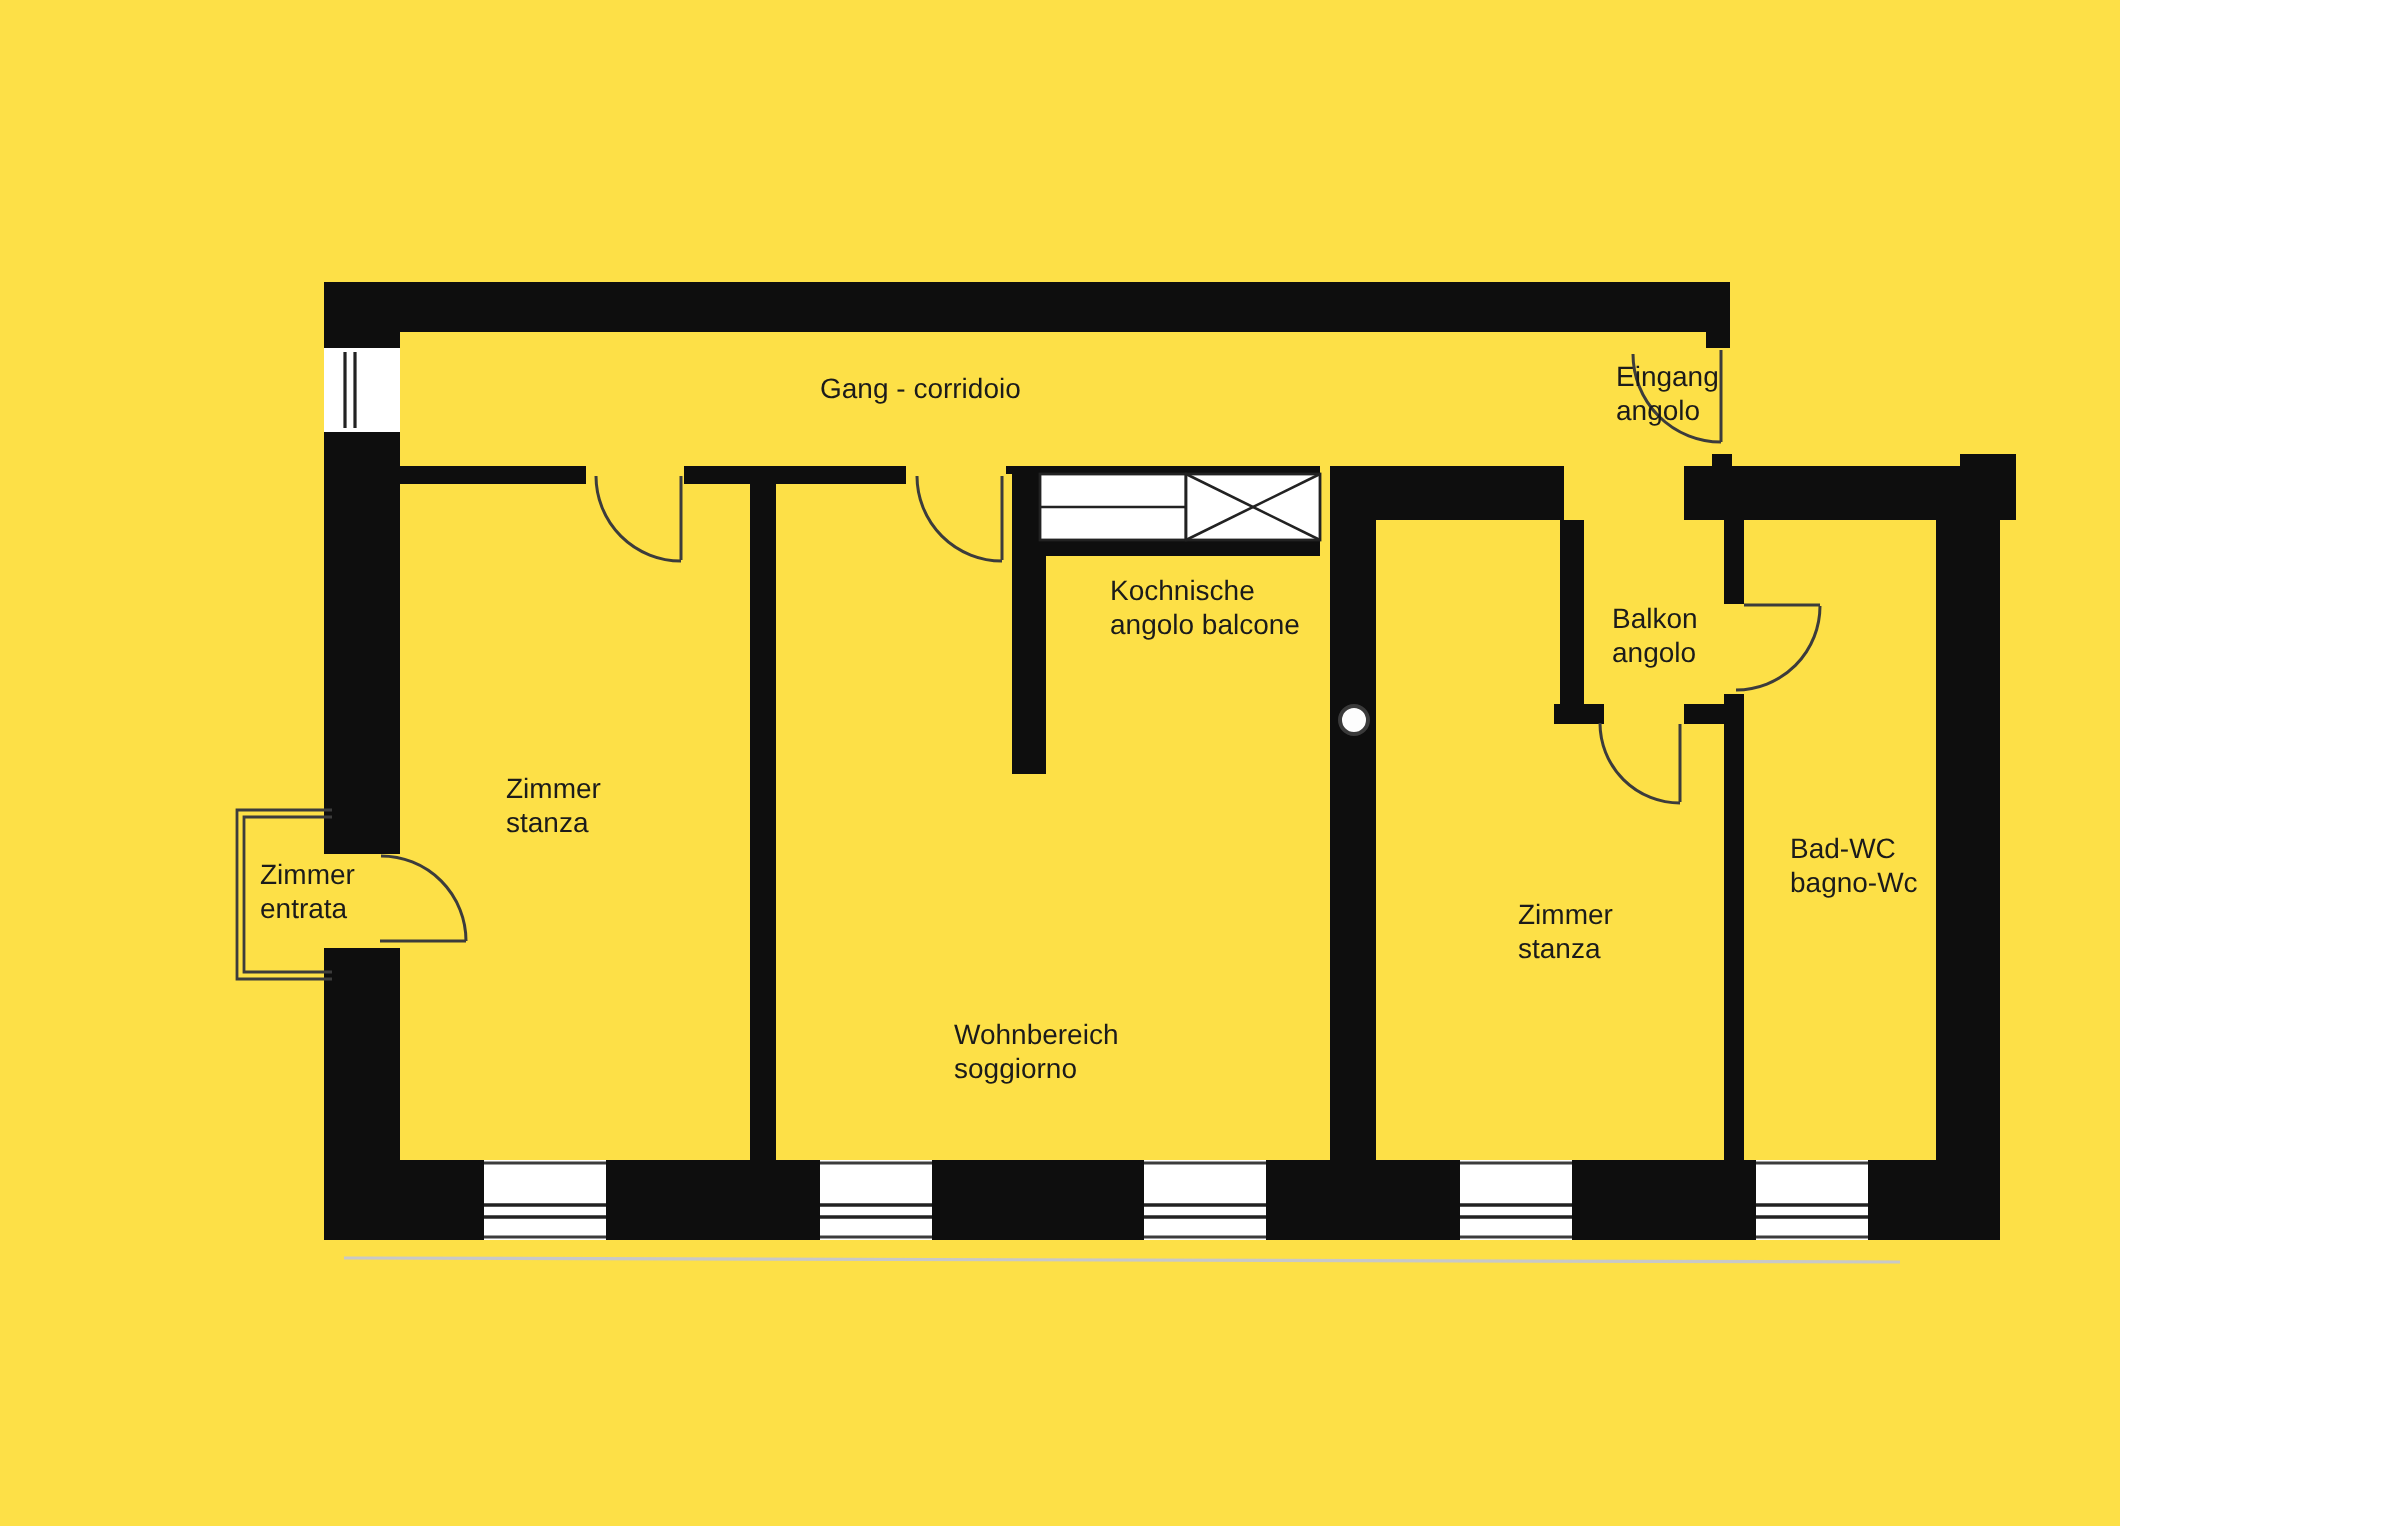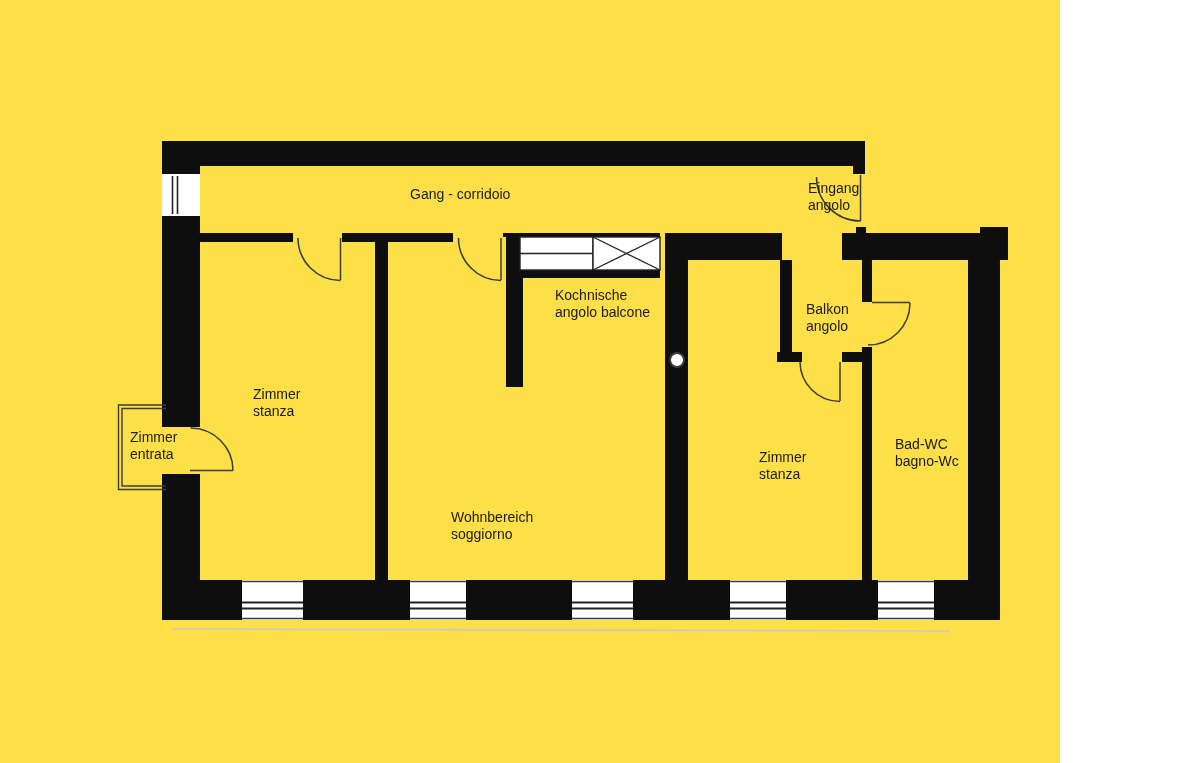--- a/index.html
+++ b/index.html
@@ -145,28 +145,28 @@
   <div class="label" style="left:253px;top:386px">
     <span>Zimmer</span>
     <span>stanza</span>
   </div>
 
   <div class="label" style="left:130px;top:429px">
     <span>Zimmer</span>
     <span>entrata</span>
   </div>
 
-  <div class="label" style="left:895px;top:436px">
+  <div class="label" style="left:895px;top:416px">
     <span>Bad-WC</span>
     <span>bagno-Wc</span>
   </div>
 
   <div class="label" style="left:759px;top:449px">
     <span>Zimmer</span>
     <span>stanza</span>
   </div>
 
-  <div class="label" style="left:451px;top:509px">
+  <div class="label" style="left:477px;top:509px">
     <span>Wohnbereich</span>
     <span>soggiorno</span>
   </div>
 
 </div>
 
 </body></html>

